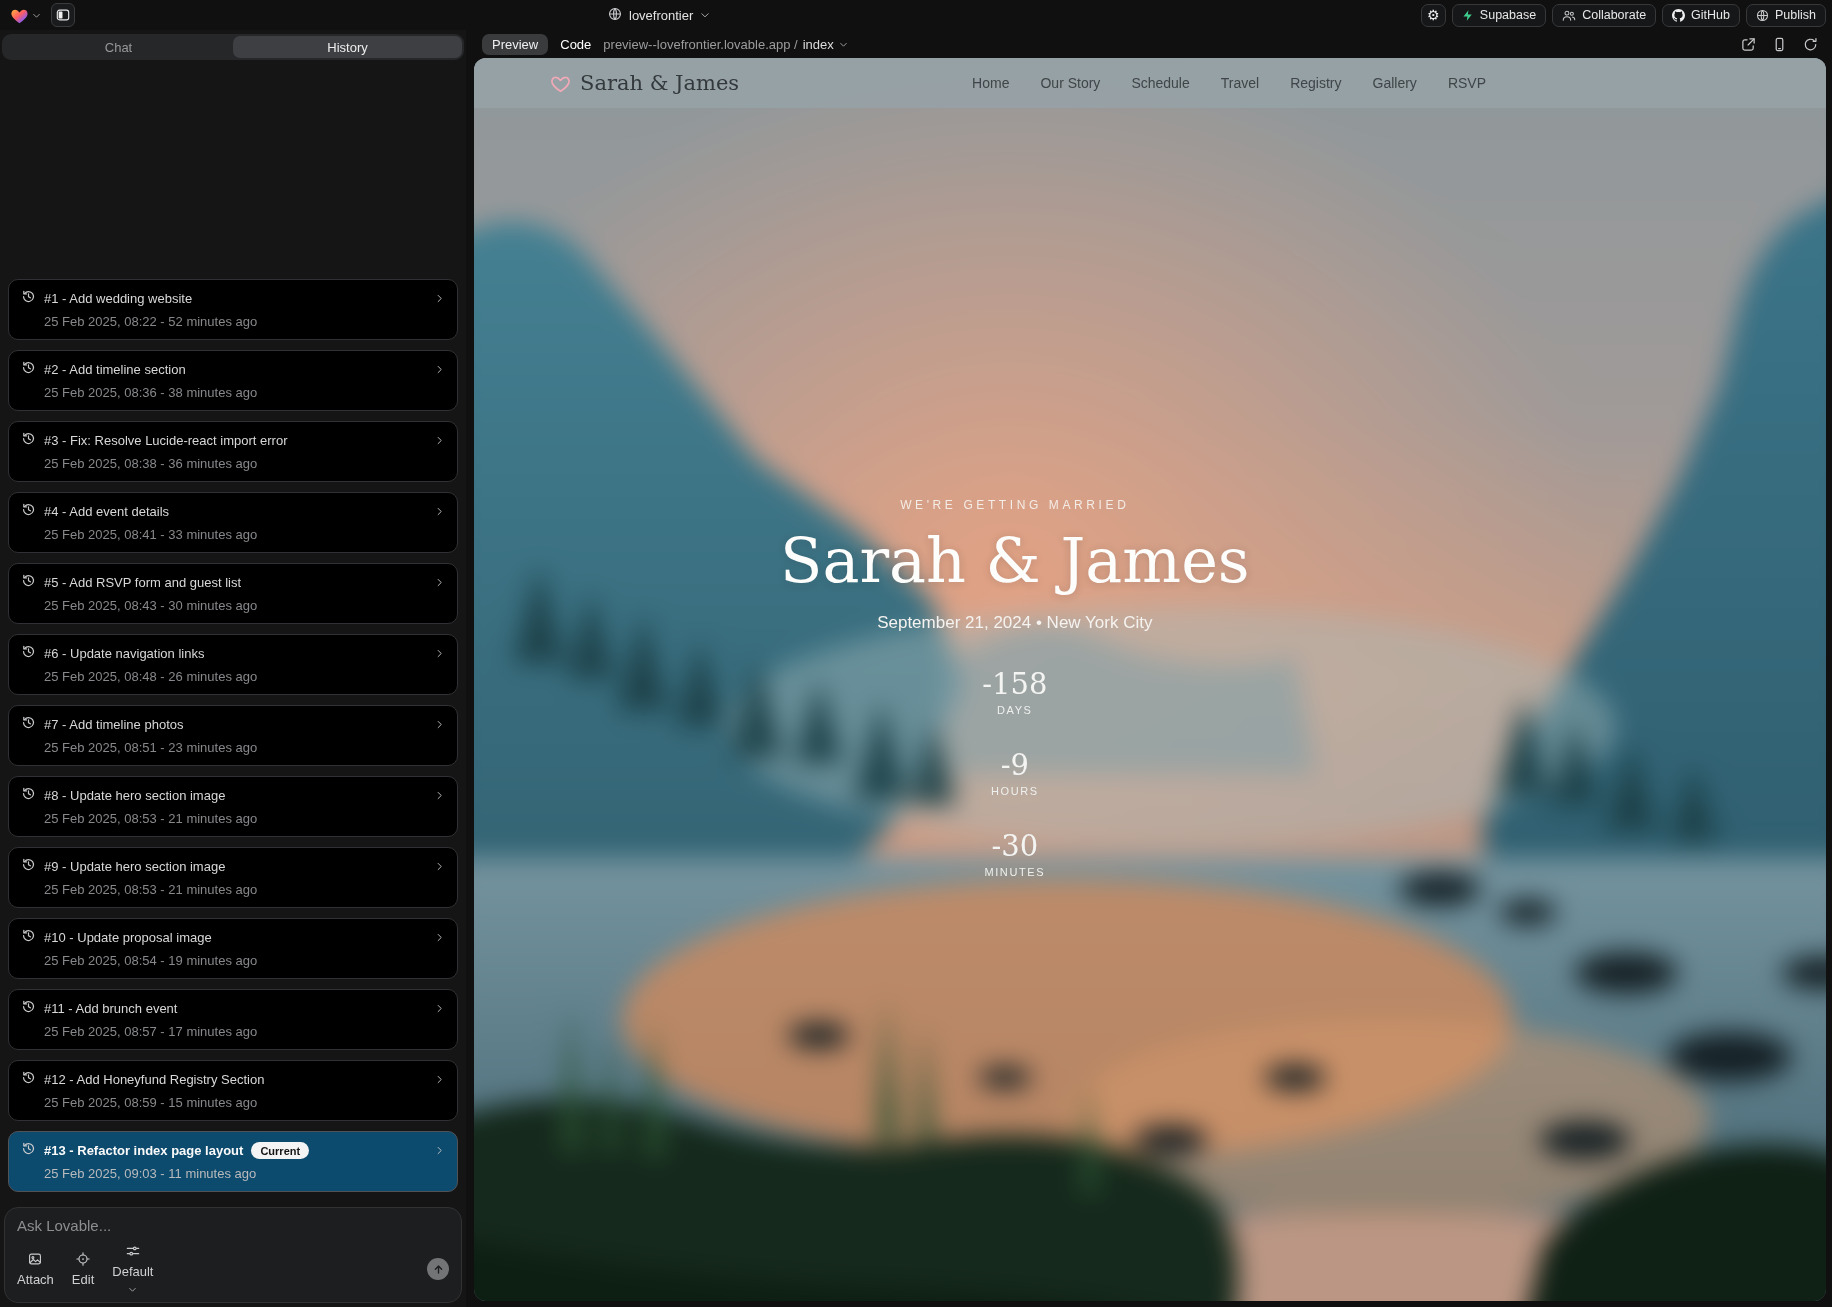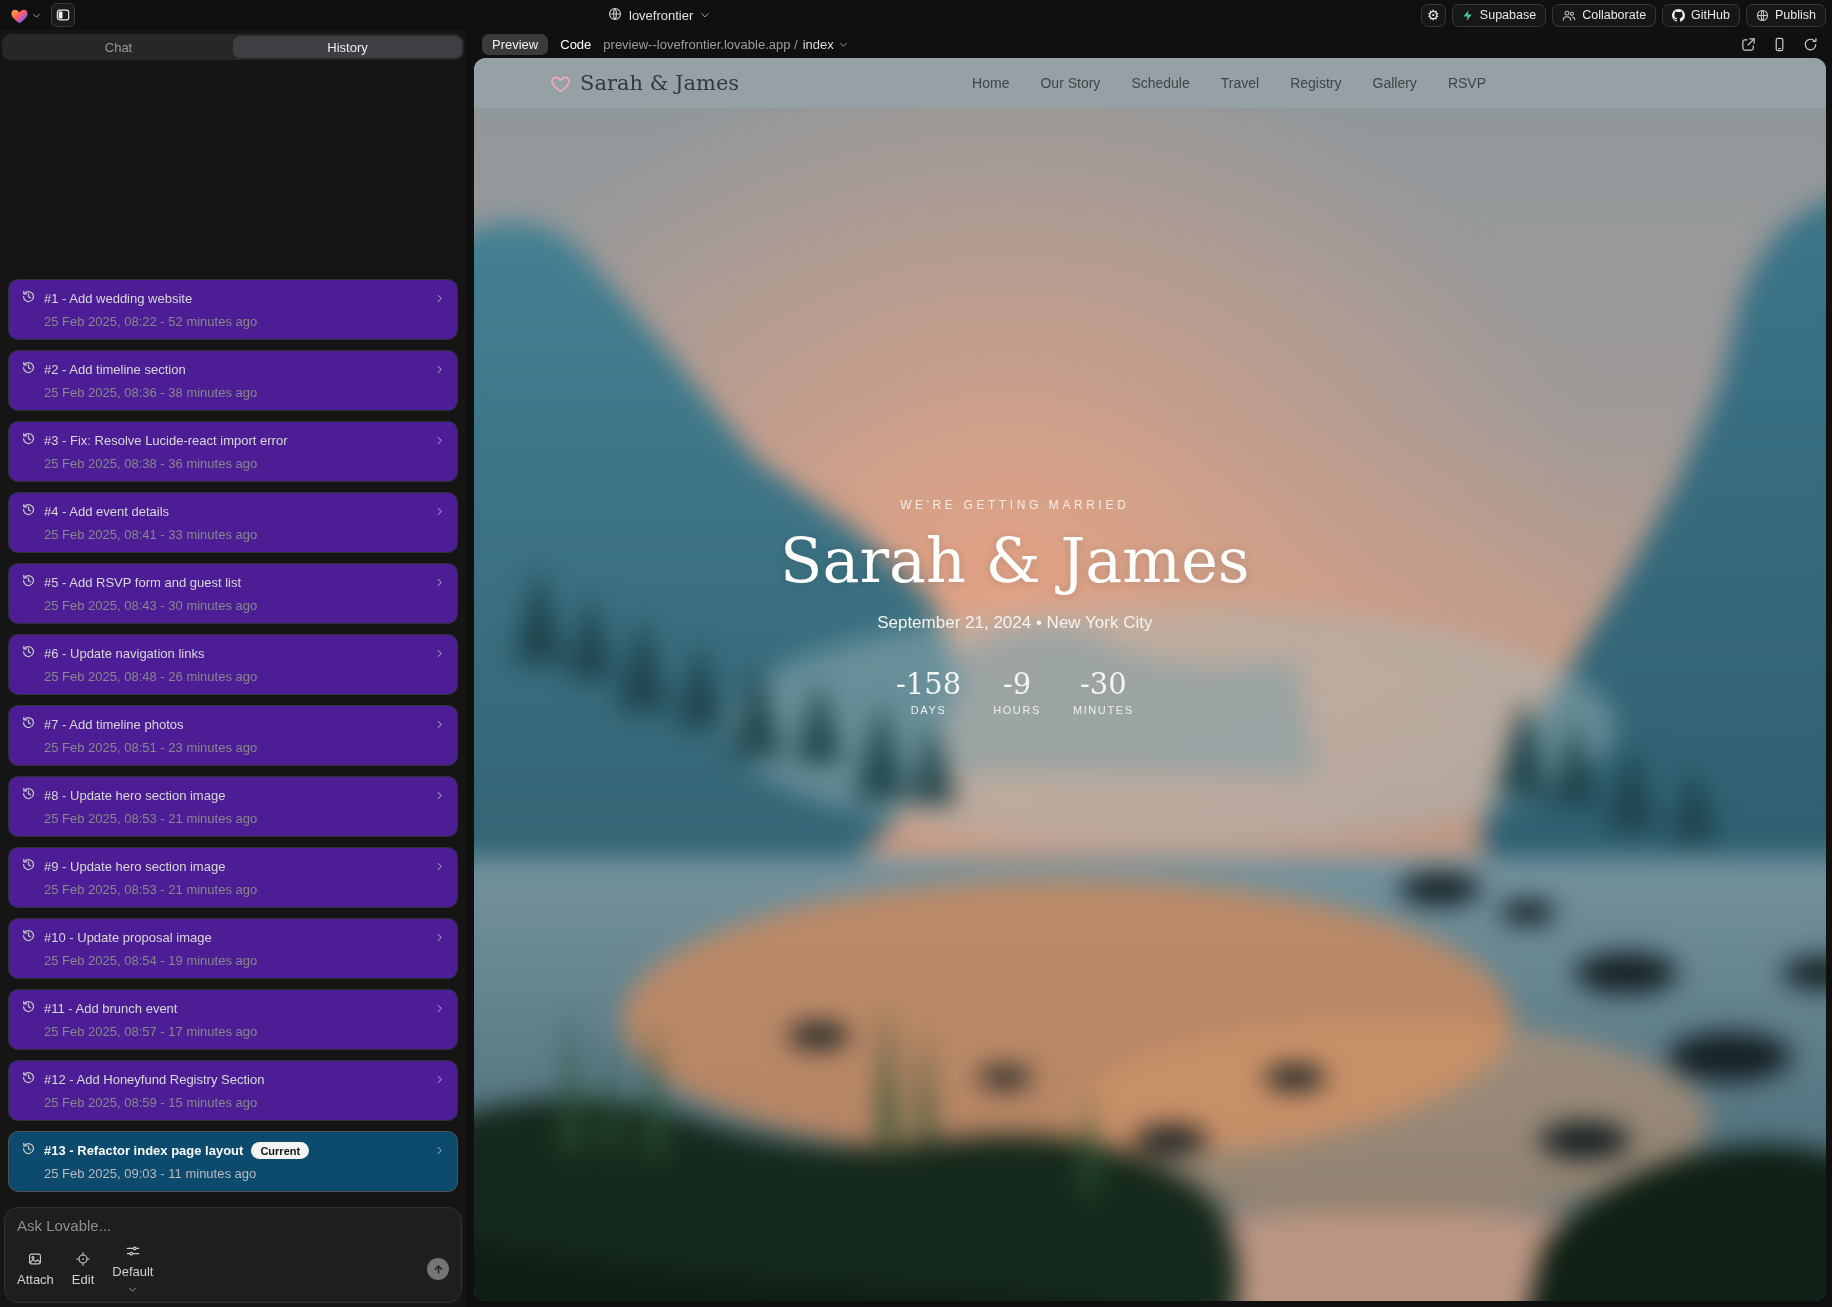--- a/index.html
+++ b/index.html
@@ -18,21 +18,21 @@
 
   
   .main { display:flex; height:1277px; }
 
   
   .sidebar { width:466px; display:flex; flex-direction:column; background:#151516; }
   .tabs { display:flex; margin:4px 2px 0; background:#262729; border-radius:9px; padding:2px; }
   .tab { flex:1; height:22px; display:flex; align-items:center; justify-content:center; font-size:13px; color:#97989a; border-radius:7px; cursor:pointer; }
   .tab.active { background:#3e3f42; color:#ededee; }
   .history { flex:1; display:flex; flex-direction:column; justify-content:flex-end; gap:10px; padding:0 8px 9px; overflow:hidden; }
-  .hcard { background:#4c1d95; border:1px solid #303134; border-radius:10px; padding:9px 12px 10px; cursor:pointer; }
+  .hcard { background:#000000; border:1px solid #303134; border-radius:10px; padding:9px 12px 10px; cursor:pointer; }
   .hcard.current { background:#0c4a6e; border-color:#515256; }
   .hrow1 { display:flex; align-items:center; gap:8px; }
   .htitle { font-size:13px; color:#d8d8d9; }
   .hcard.current .htitle { color:#fafafa; font-weight:700; }
   .hbadge { background:#f4f4f4; color:#151515; font-size:11px; font-weight:700; border-radius:999px; padding:2.5px 9px; }
   .hchev { margin-left:auto; display:flex; }
   .htime { font-size:13px; color:#87888b; margin:6px 0 0 23px; }
   .hcard.current .htime { color:#b9babc; }
 
   .composer { margin:6px 4px 4px; background:#1d1e20; border:1px solid #313234; border-radius:14px; padding:9px 12px 8px; }
@@ -60,21 +60,21 @@
   .site-header { position:absolute; top:0; left:0; right:0; height:50px; background:rgba(151,162,167,.85); display:flex; align-items:center; z-index:3; }
   .brand { display:flex; align-items:center; gap:9px; margin-left:76px; font-family:"DejaVu Serif", serif; font-size:21px; color:#33393c; }
   .site-nav { margin-left:auto; margin-right:340px; display:flex; gap:31px; font-size:14px; color:#3f4548; }
   .site-nav span { cursor:pointer; }
 
   
   .hero { position:absolute; left:40%; top:440px; transform:translateX(-50%); text-align:center; z-index:2; color:#fff; width:max-content; }
   .eyebrow { font-size:12px; letter-spacing:3.6px; color:#f4ece6; font-weight:500; }
   .hero-title { font-family:"DejaVu Serif", serif; font-size:62px; font-weight:500; color:#fdfdfc; margin-top:12px; text-shadow:0 1px 8px rgba(40,40,40,.18); }
   .hero-date { font-size:17px; color:#f5f3f0; margin-top:16px; }
-  .countdown { display:flex; justify-content:center; gap:32px; margin-top:34px; }
+  .countdown { display:flex; justify-content:center; gap:32px; margin-top:34px;flex-direction:column; }
   .cd-col { text-align:center; }
   .cd-num { font-family:"DejaVu Serif", serif; font-size:29px; color:#f4f5f3; }
   .cd-label { font-size:11px; letter-spacing:1.6px; color:#eef0ee; margin-top:3px; }
 
   svg.stroke { fill:none; stroke:#c9cacc; stroke-width:1.3; stroke-linecap:round; stroke-linejoin:round; }
 </style>
 </head>
 <body>
 
 <header class="topbar">

